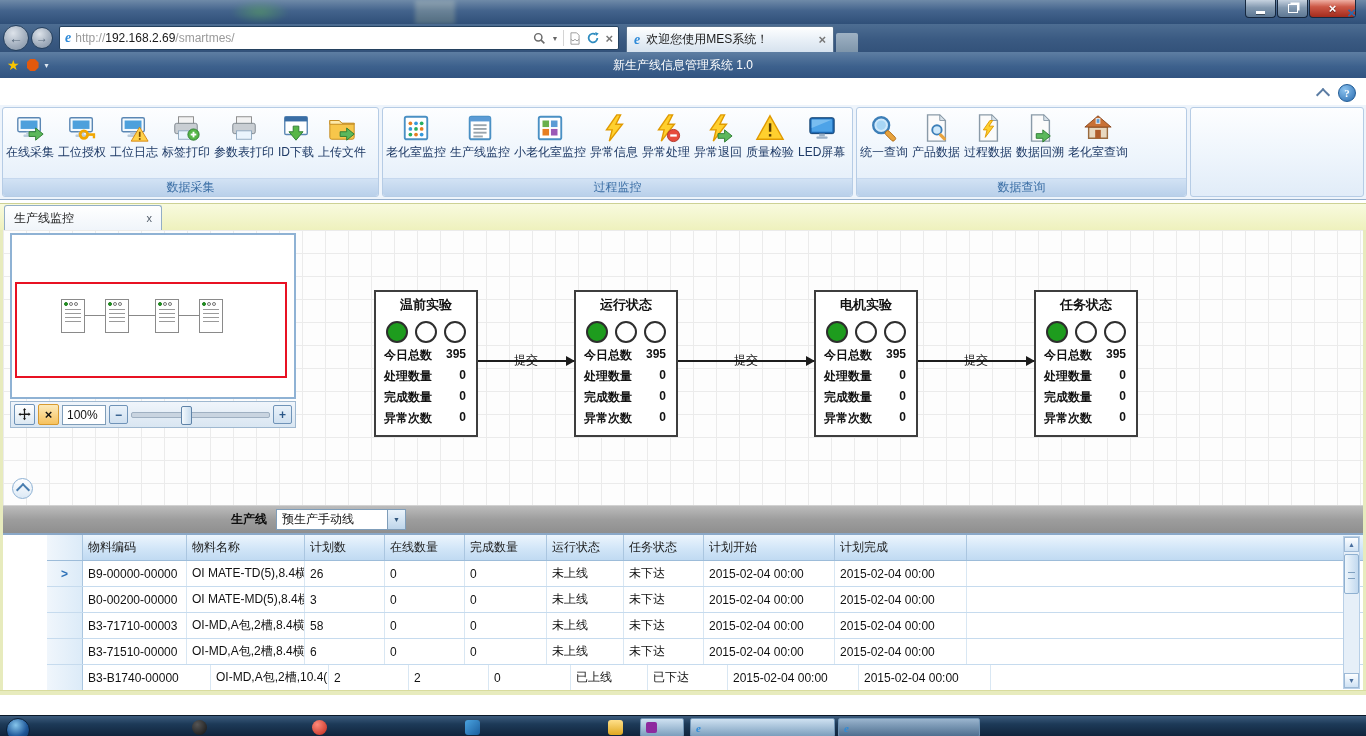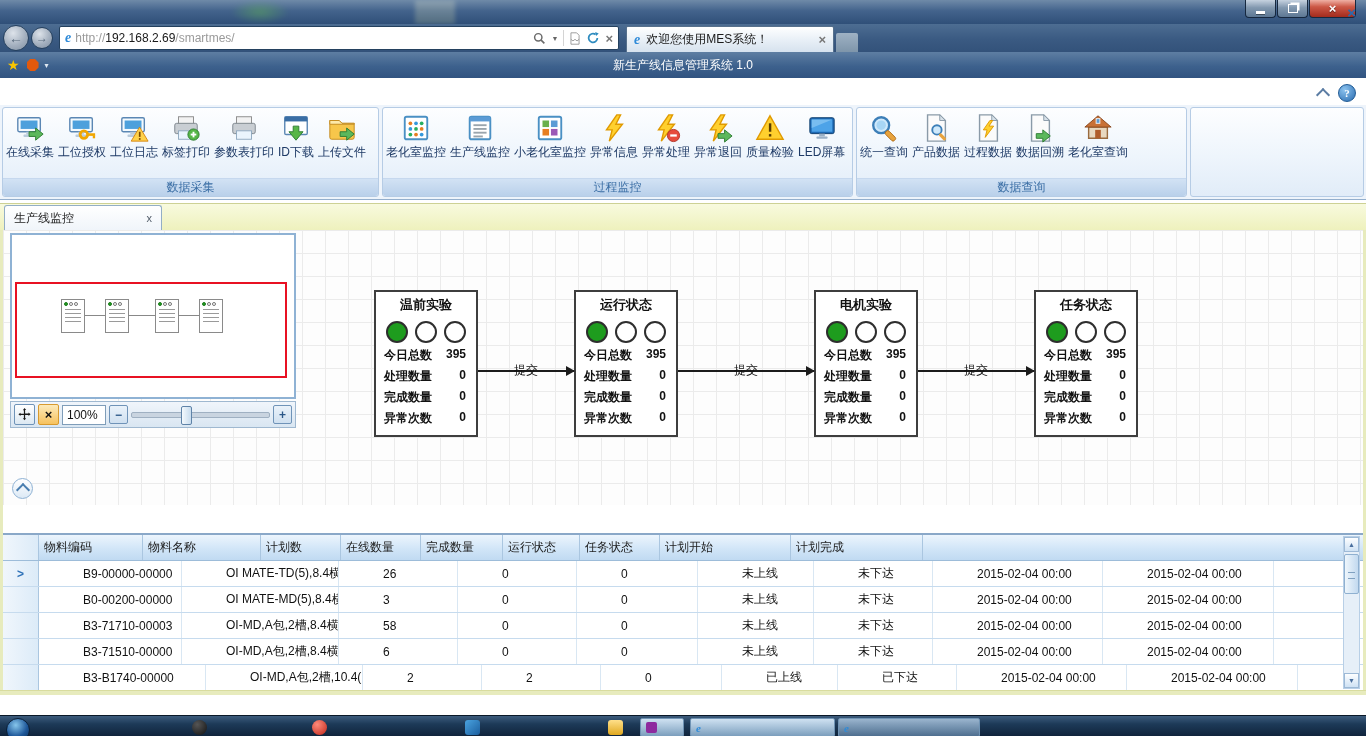--- a/index.html
+++ b/index.html
@@ -93,21 +93,21 @@
     background-size:23px 23px;}
   
   .station{position:absolute;top:60px;width:104px;height:147px;background:#fff;border:2px solid #3e3e3e;box-sizing:border-box;}
   .sname{text-align:center;font-size:13px;font-weight:bold;margin-top:4px;}
   .lights{display:flex;justify-content:center;gap:7px;margin-top:7px;}
   .light{width:22px;height:22px;border-radius:50%;border:2px solid #2e2e2e;background:#fff;box-sizing:border-box;}
   .light.green{background:#1e9c1e;}
   .srow{display:flex;margin:4px 6px 0 8px;font-weight:bold;font-size:12px;}
   .srow .v{margin-left:auto;padding-right:4px;}
   .srow:first-of-type{margin-top:7px;}
-  .conn{position:absolute;top:140px;height:2px;background:#1c1c1c;}
+  .conn{position:absolute;top:130px;height:2px;background:#1c1c1c;}
   .conn::after{content:"";position:absolute;right:-1px;top:-4px;
     border-left:9px solid #1c1c1c;border-top:5px solid transparent;border-bottom:5px solid transparent;}
   .clabel{position:absolute;left:50%;top:-8px;transform:translateX(-50%);font-size:12px;color:#111;}
   
   .minimap{position:absolute;left:7px;top:3px;width:286px;height:166px;border:2px solid #8fb2d4;background:#fff;box-sizing:border-box;}
   .viewport{position:absolute;left:3px;top:47px;width:272px;height:96px;border:2px solid #e81123;box-sizing:border-box;}
   .ms{position:absolute;top:15px;width:24px;height:34px;border:1px solid #8a8a8a;background:#fff;box-sizing:border-box;}
   .msdots{display:flex;gap:1px;margin:2px 0 0 2px;}
   .msdot{width:4px;height:4px;border-radius:50%;border:1px solid #777;box-sizing:border-box;}
   .msdot.g{background:#1e9c1e;border-color:#1e7c1e;}
@@ -138,28 +138,28 @@
   .linebar{position:absolute;left:0;top:275px;right:0;height:28px;
     background:linear-gradient(#bcbcbc,#9d9d9d 50%,#8f8f8f);border-top:1px solid #d2d2d2;
     display:flex;align-items:center;box-sizing:border-box;}
   .llabel{margin-left:228px;font-weight:bold;color:#0c0c0c;}
   .dropdown{margin-left:9px;width:130px;height:21px;background:#fff;border:1px solid #7f9db9;
     display:flex;align-items:stretch;box-sizing:border-box;}
   .dd-text{flex:1;display:flex;align-items:center;padding-left:5px;}
   .dd-btn{width:17px;background:linear-gradient(#eaf3fb,#bed5ea);border-left:1px solid #7f9db9;
     display:flex;align-items:center;justify-content:center;font-size:7px;color:#31567c;}
   
-  .ptable{position:absolute;left:0;top:303px;right:0;height:157px;background:#fff;border-top:2px solid #8aa8c8;box-sizing:border-box;}
+  .ptable{position:absolute;left:0;top:303px;right:0;height:157px;background:#fff;border-top:2px solid #8aa8c8;box-sizing:border-box;padding-left:44px;}
   .throw{display:flex;height:26px;background:linear-gradient(#ecf5fd,#cfe4f7 60%,#c0daf2);
     border-bottom:1px solid #9dbcd9;box-sizing:border-box;}
   .th{border-right:1px solid #aac6e0;display:flex;align-items:center;padding-left:5px;box-sizing:border-box;
     color:#1c1c1c;white-space:nowrap;overflow:hidden;flex-shrink:0;}
   .tr{display:flex;height:26px;border-bottom:1px solid #c6dbee;background:#fff;box-sizing:border-box;}
   .td{border-right:1px solid #d9e7f3;display:flex;align-items:center;padding-left:5px;box-sizing:border-box;
-    white-space:nowrap;overflow:hidden;flex-shrink:0;margin-left:39px;}
+    white-space:nowrap;overflow:hidden;flex-shrink:0;}
   .selcol{width:36px;flex-shrink:0;border-right:1px solid #aac6e0;
     background:linear-gradient(90deg,#f0f6fc,#dcebf8);display:flex;align-items:center;justify-content:center;
     color:#2f72b8;font-weight:bold;box-sizing:border-box;}
   .vscroll{position:absolute;right:3px;top:1px;width:17px;height:153px;background:#e6eff8;
     border:1px solid #b8cfe6;display:flex;flex-direction:column;align-items:center;box-sizing:border-box;}
   .sarrow{width:15px;height:15px;background:linear-gradient(#fdfeff,#cfe2f4);border:1px solid #9db9d6;
     color:#4a6f9e;font-size:7px;display:flex;align-items:center;justify-content:center;box-sizing:border-box;}
   .sthumb{width:15px;height:40px;margin-top:2px;background:linear-gradient(90deg,#eef6fc,#c2d9ef);
     border:1px solid #8fb0d0;border-radius:2px;box-sizing:border-box;}
   .sthumb::after{content:"";display:block;margin:17px auto 0;width:7px;height:5px;
@@ -702,20 +702,27 @@
           <span class="clabel">提交</span>
         </div>
         <div class="conn" style="left: 675px; width: 136px;">
           <span class="clabel">提交</span>
         </div>
         <div class="conn" style="left: 915px; width: 116px;">
           <span class="clabel">提交</span>
         </div>
       </div>
 
+    <div class="linebar">
+      <span class="llabel">生产线</span>
+      <div class="dropdown">
+        <span class="dd-text">预生产手动线</span>
+        <span class="dd-btn">▼</span>
+      </div>
+    </div>
 
     <div class="ptable" id="ptable">
         <div class="throw">
           <div class="selcol"></div>
           <div class="th" style="width: 104px;">物料编码</div>
           <div class="th" style="width: 118px;">物料名称</div>
           <div class="th" style="width: 80px;">计划数</div>
           <div class="th" style="width: 80px;">在线数量</div>
           <div class="th" style="width: 82px;">完成数量</div>
           <div class="th" style="width: 77px;">运行状态</div>

